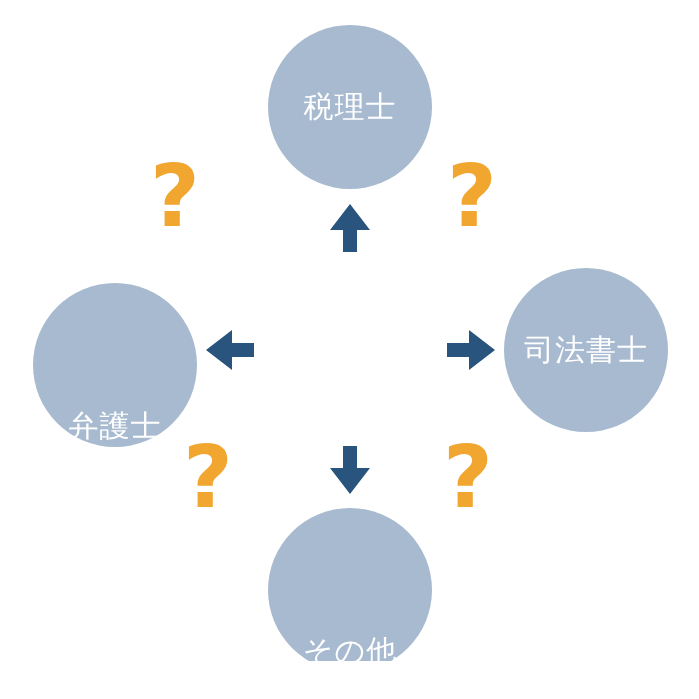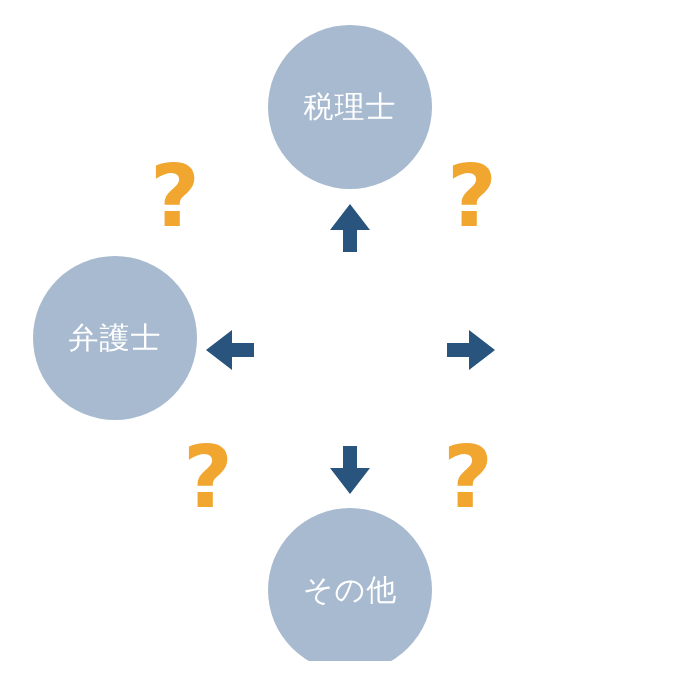--- a/index.html
+++ b/index.html
@@ -36,23 +36,23 @@
     background: var(--outer_circle, #a7bacf);
   }
   .center-circle {
     width: 170px;
     height: 170px;
     background: var(--center_circle, #28547d);
     left: 265px;
     top: 265px;
   }
   .circle-top    { left: 268px; top: 25px;  }
-  .circle-left   { left: 33px;  top: 256px; }
+  .circle-left   { left: 33px;  top: 283px; align-items: flex-end; }
   .circle-right  { left: 504px; top: 268px; }
-  .circle-bottom { left: 268px; top: 508px; }
+  .circle-bottom { left: 268px; top: 508px; align-items: flex-end; }
 
   .arrow {
     position: absolute;
     width: 48px;
     height: 40px;
     color: var(--arrow, #28547d);
   }
   .arrow-up    { left: 326px; top: 208px; transform: rotate(-90deg); }
   .arrow-down  { left: 326px; top: 450px; transform: rotate(90deg);  }
   .arrow-left  { left: 206px; top: 330px; transform: rotate(180deg); }
@@ -76,20 +76,23 @@
 <body>
 
 <div class="canvas">
 
   <div class="circle outer circle-top">
     <span class="label">税理士</span>
   </div>
   <div class="circle outer circle-left">
     <span class="label">弁護士</span>
   </div>
+  <div class="circle outer circle-right">
+    <span class="label">司法書士</span>
+  </div>
   <div class="circle outer circle-bottom">
     <span class="label">その他</span>
   </div>
 
 
   <svg class="arrow arrow-up" viewBox="0 0 48 40">
     <polygon fill="currentColor" points="0,13 22,13 22,0 48,20 22,40 22,27 0,27"></polygon>
   </svg>
   <svg class="arrow arrow-left" viewBox="0 0 48 40">
     <polygon fill="currentColor" points="0,13 22,13 22,0 48,20 22,40 22,27 0,27"></polygon>

